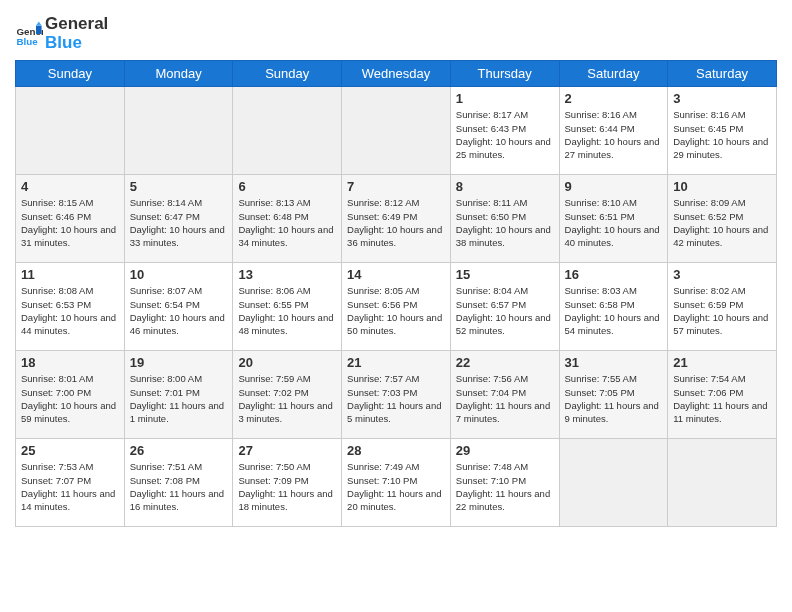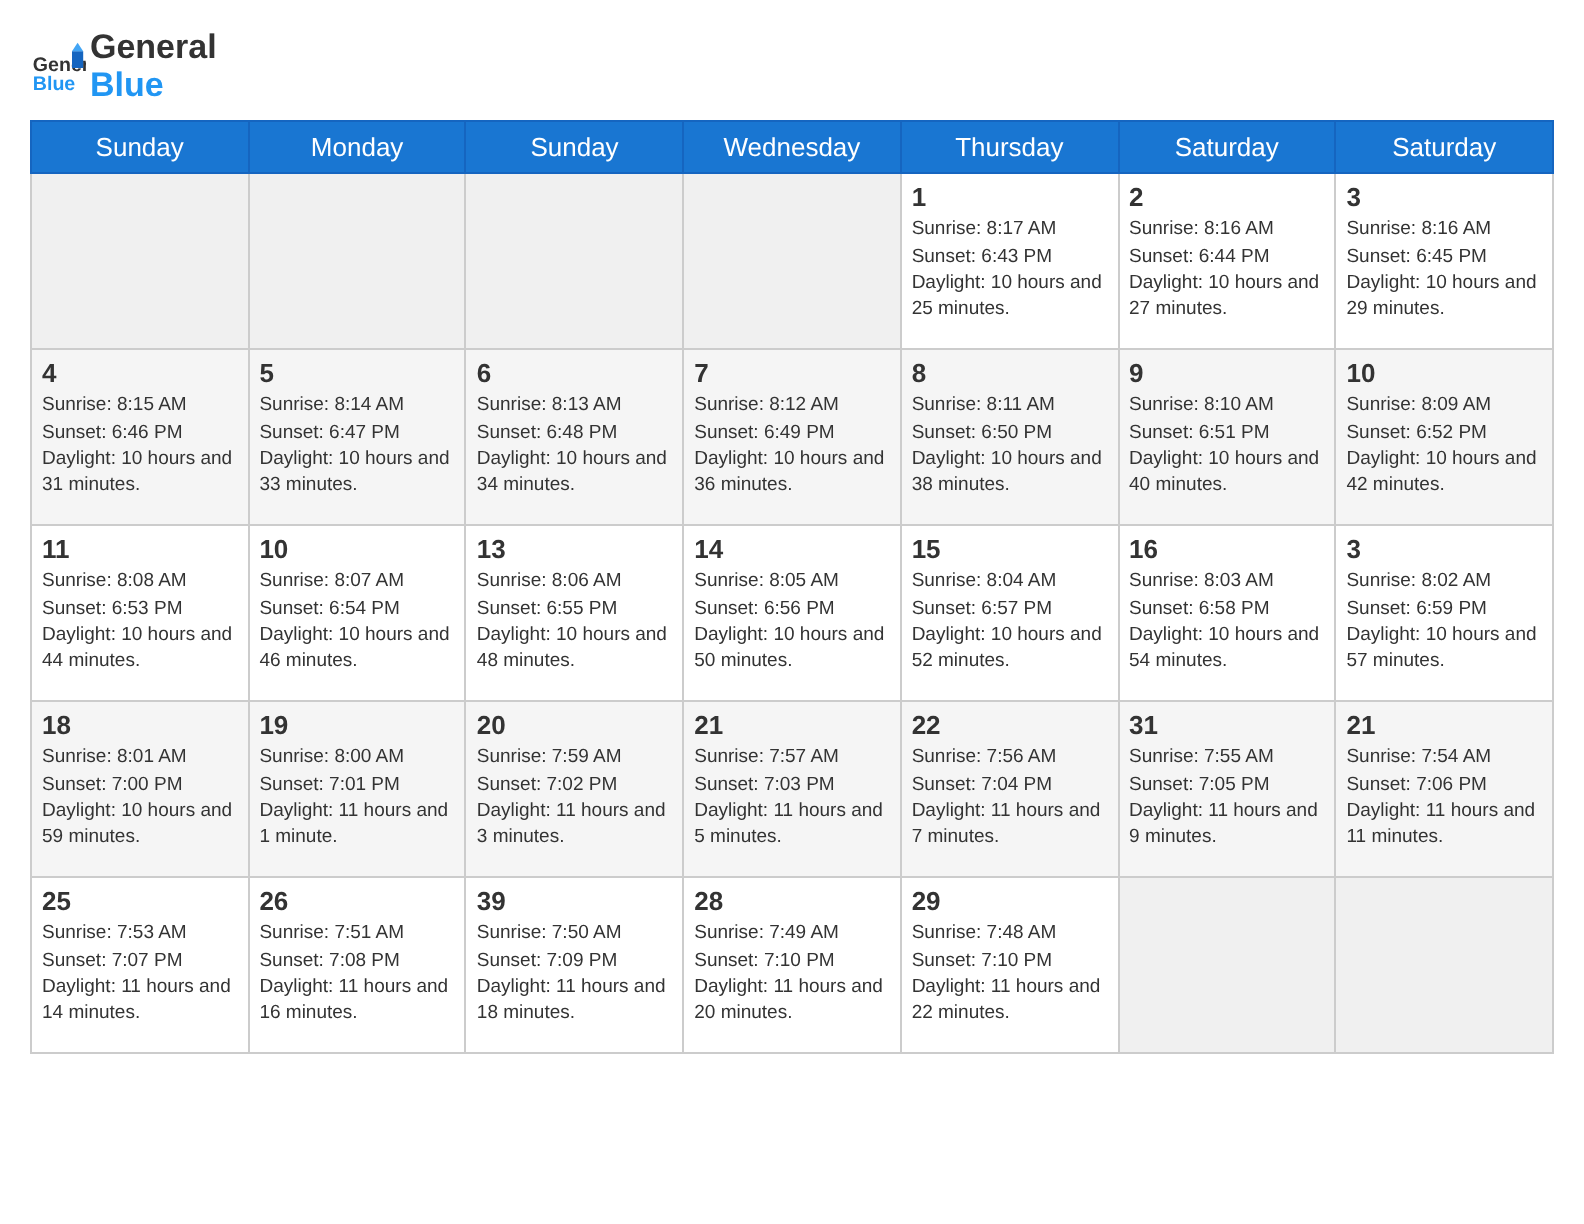--- a/index.html
+++ b/index.html
@@ -332,21 +332,21 @@
       </td>
           <td>
         <div class="day-num">26</div>
         <div class="day-info">
           Sunrise: 7:51 AM<br>
           Sunset: 7:08 PM<br>
           Daylight: 11 hours and 16 minutes.
         </div>
       </td>
           <td>
-        <div class="day-num">39</div>
+        <div class="day-num">27</div>
         <div class="day-info">
           Sunrise: 7:50 AM<br>
           Sunset: 7:09 PM<br>
           Daylight: 11 hours and 18 minutes.
         </div>
       </td>
           <td>
         <div class="day-num">28</div>
         <div class="day-info">
           Sunrise: 7:49 AM<br>

